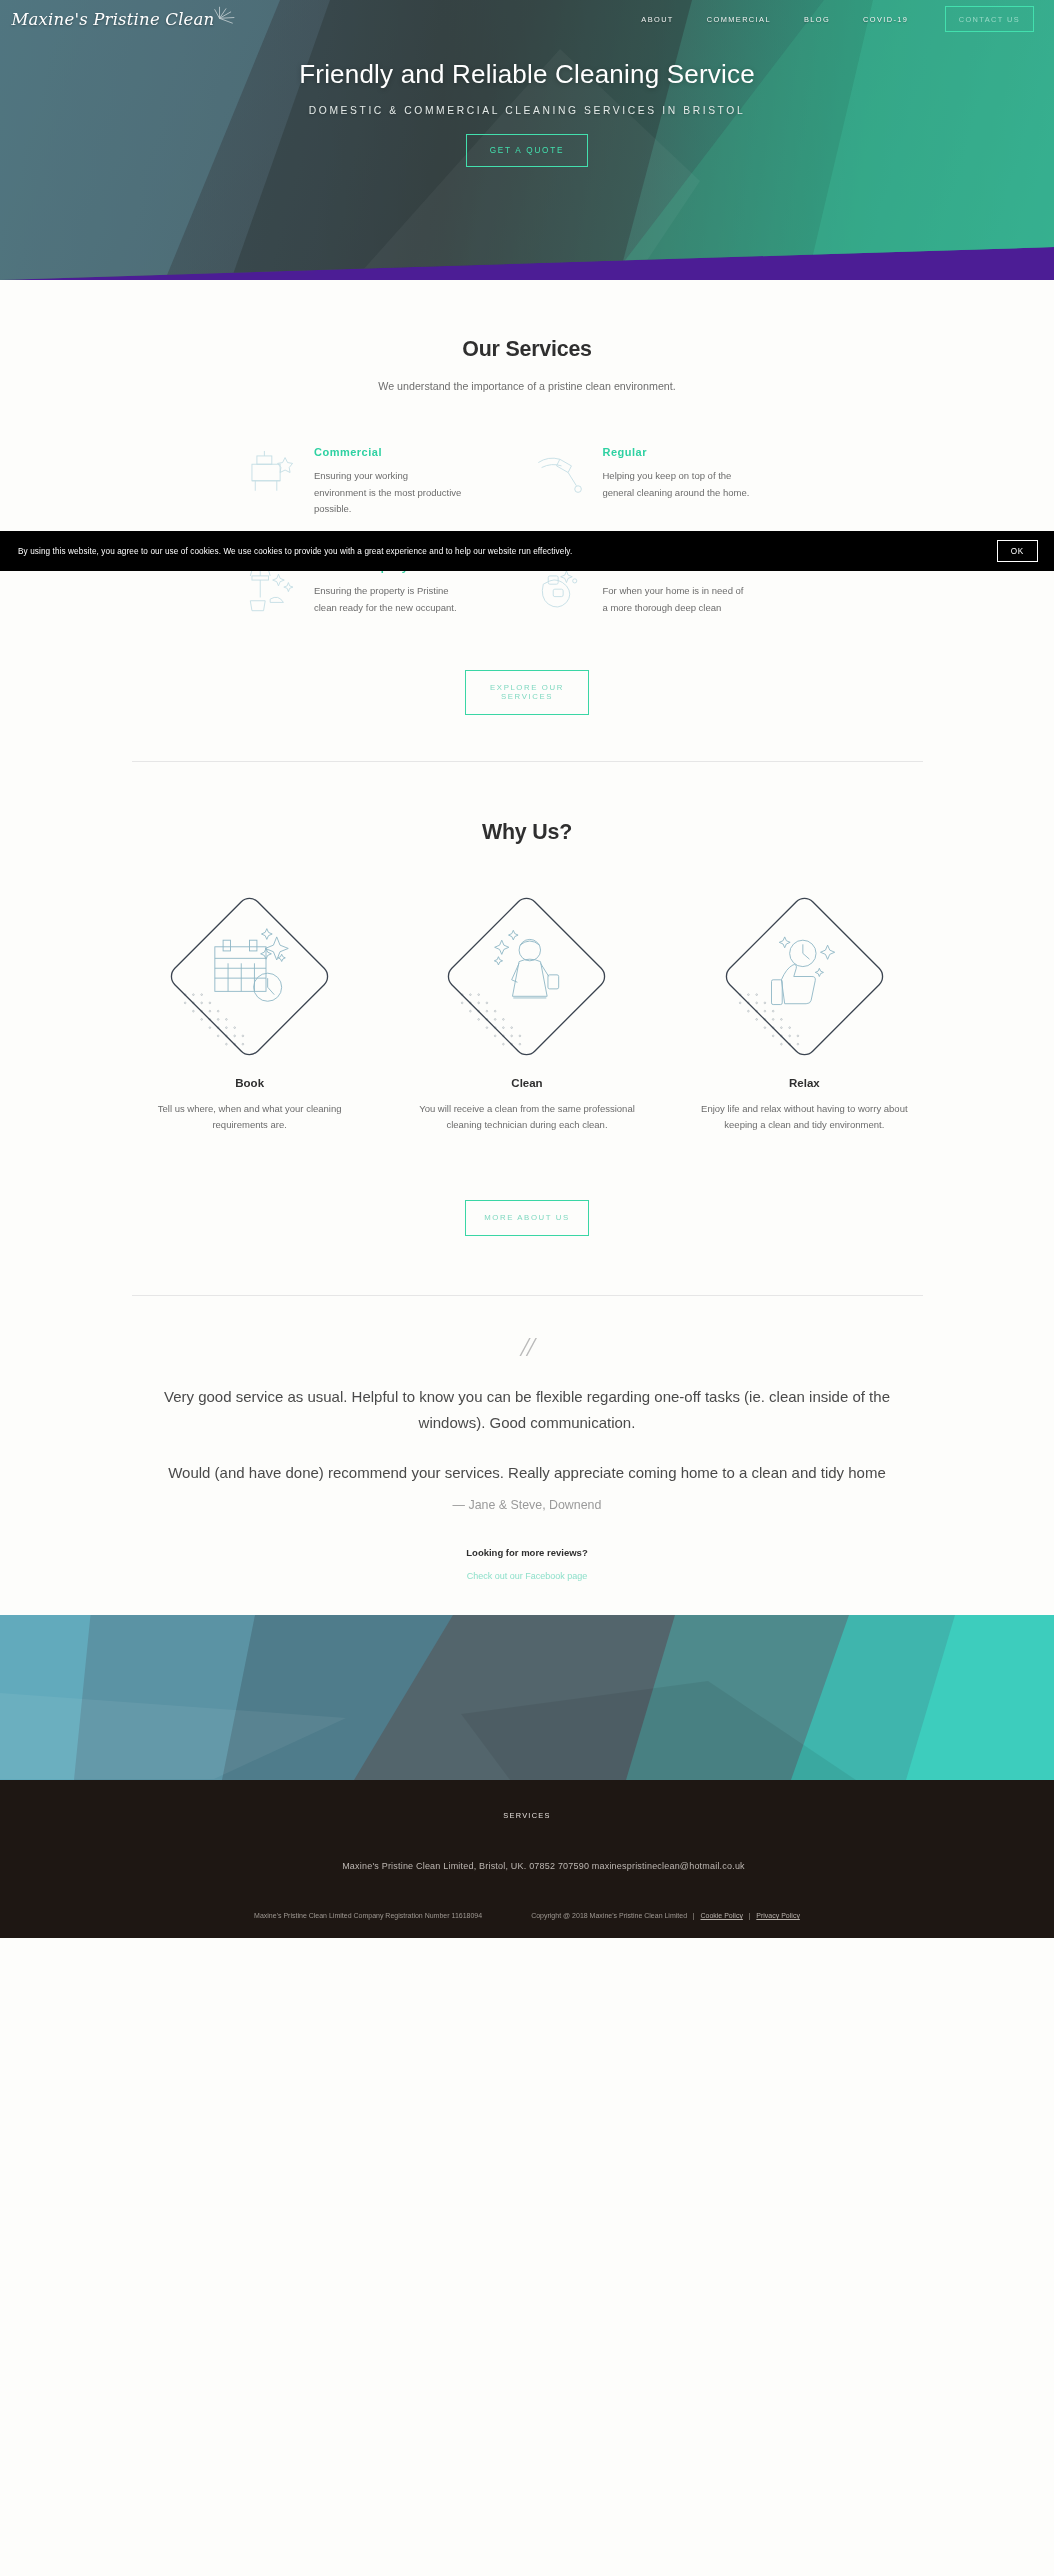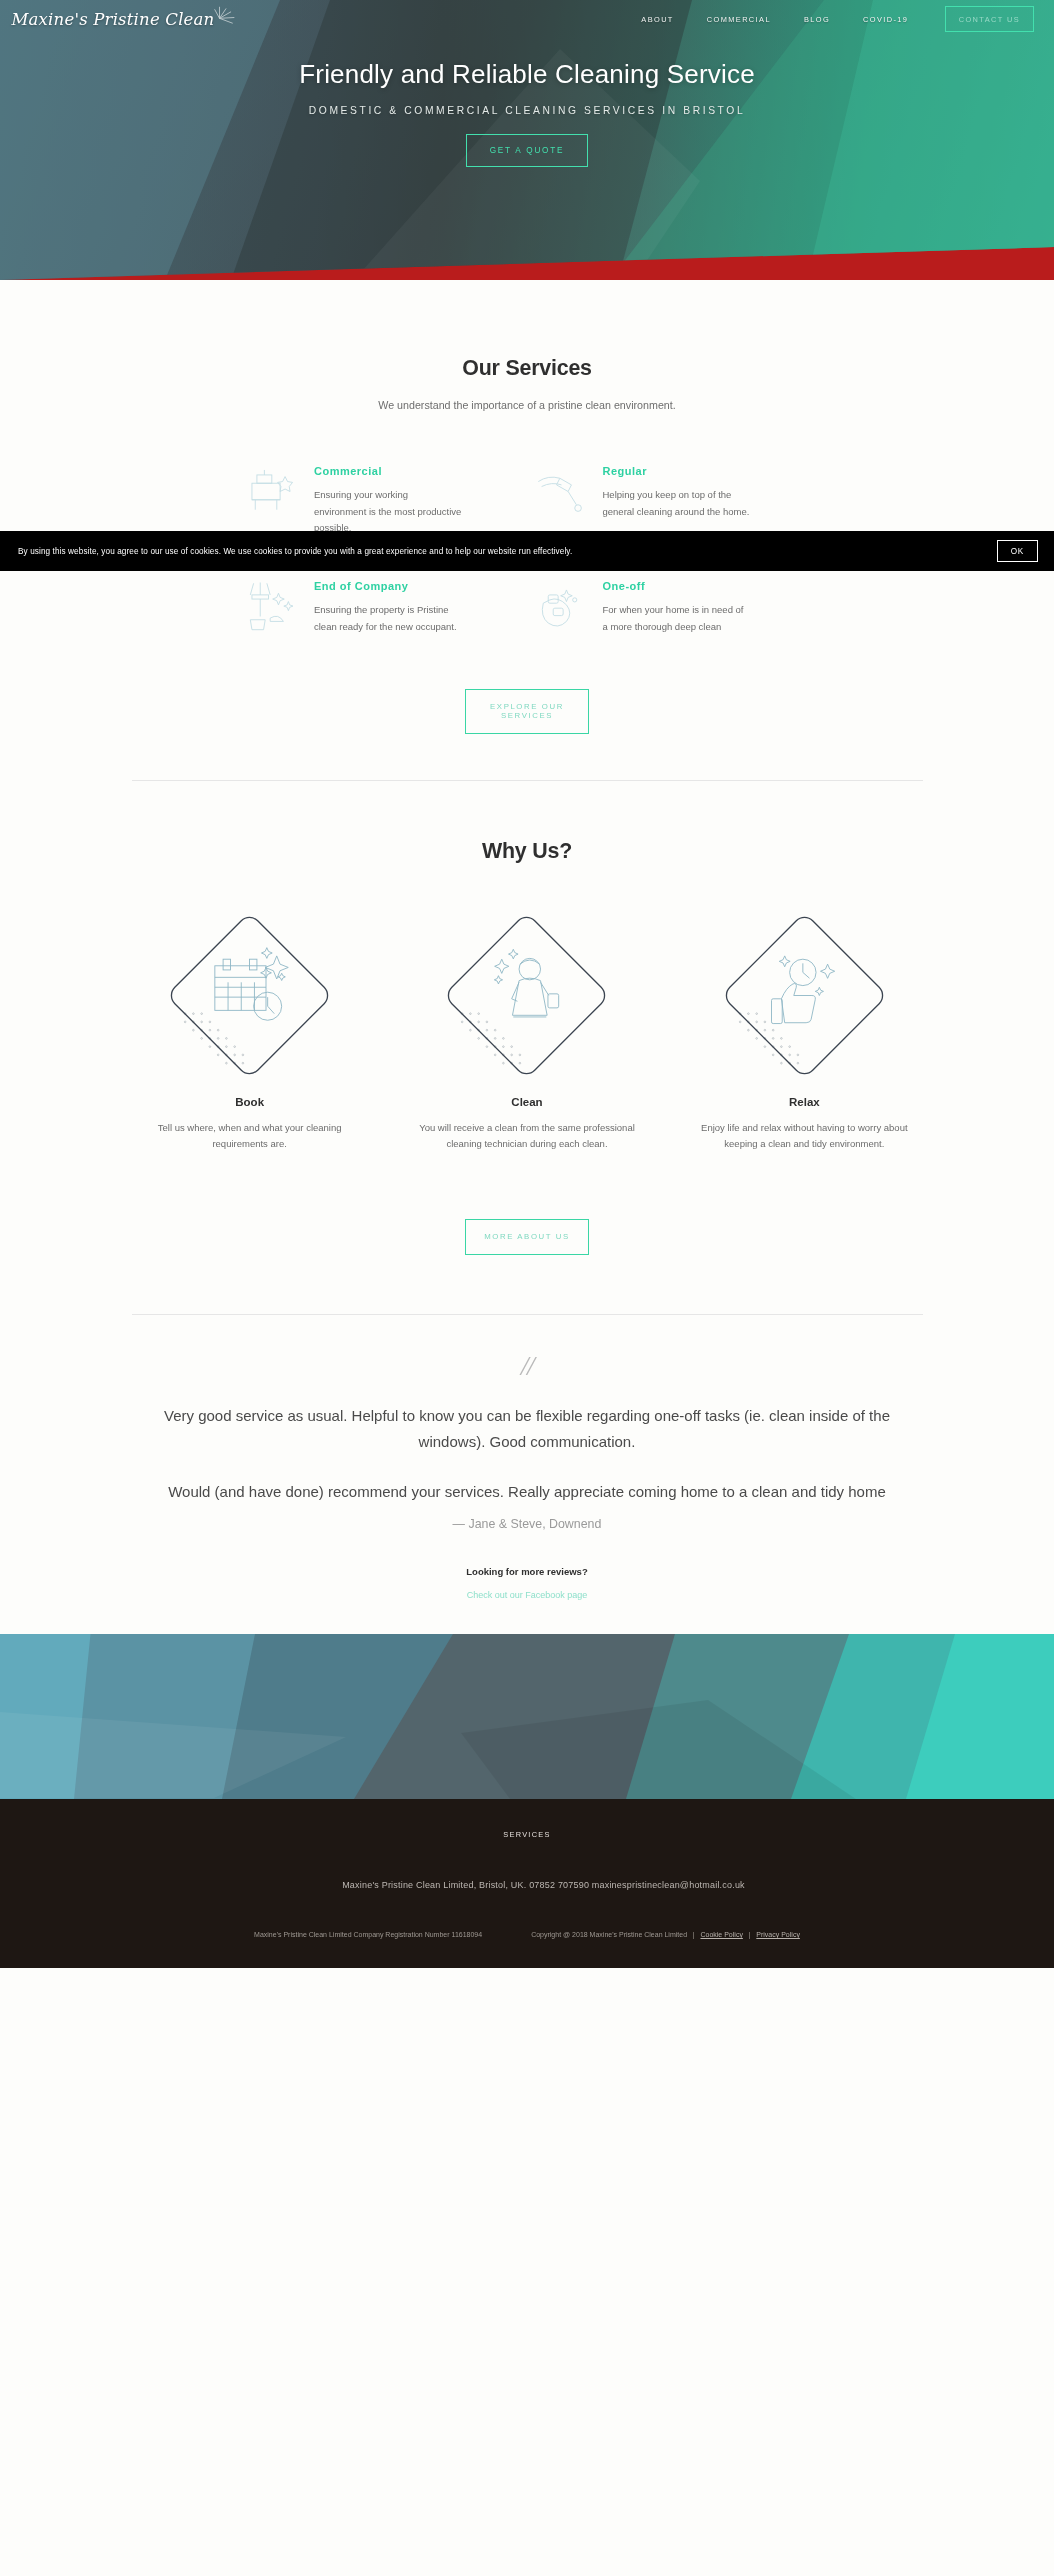--- a/index.html
+++ b/index.html
@@ -14,21 +14,21 @@
     min-height: 2576px;
     overflow-x: hidden;
   }
 
   
   .hero {
     position: relative;
     width: 1054px;
     height: 280px;
     overflow: hidden;
-    background: #b91c1c;
+    background: #4c1d95;
   }
   .hero-bg {
     position: absolute; inset: 0;
     background:
       linear-gradient(115deg, rgba(70,110,120,.55) 0%, rgba(60,75,80,.4) 45%, rgba(40,170,140,.55) 100%),
       linear-gradient(90deg, #4b6066 0%, #445058 30%, #3c4746 42%, #3f6d63 62%, #2f9d7e 82%, #3aa98b 100%);
     clip-path: polygon(0 0, 1054px 0, 1054px 247px, 0 280px);
   }
   .hero-poly { position: absolute; inset: 0; clip-path: polygon(0 0, 1054px 0, 1054px 247px, 0 280px); }
   .hero-poly i { position: absolute; display: block; }
@@ -105,21 +105,21 @@
   .section { position: relative; }
   .sec-title {
     text-align: center; font-size: 21.4px; font-weight: 700;
     color: #2f2f2f; letter-spacing: -0.2px;
   }
   .sec-sub {
     text-align: center; margin-top: 18px;
     font-size: 10.7px; color: #6e6e6e;
   }
   .services {
-    padding-top: 76px;
+    padding-top: 57px;
   }
   .svc-grid {
     width: 577px; margin: 51px auto 0;
     display: grid; grid-template-columns: 1fr 1fr;
     column-gap: 0; row-gap: 40px;
   }
   .svc {
     display: flex; align-items: flex-start; gap: 11.5px;
   }
   .svc-ico {
@@ -215,21 +215,21 @@
   .b7 { left:906px; top:0; width:148px; height:165px; background:#3dcdbd;
         clip-path: polygon(49px 0, 148px 0, 148px 165px, 0 165px); }
   .b8 { left:0; top:78px; width:527px; height:86px; background:rgba(255,255,255,.06);
         clip-path: polygon(0 0, 346px 25px, 214px 86px, 0 86px); }
   .b9 { left:461px; top:66px; width:461px; height:99px; background:rgba(0,0,0,.07);
         clip-path: polygon(0 33px, 247px 0, 395px 99px, 49px 99px); }
 
   
   .footer {
     background: #1e1713; color: #cfc9c5;
-    padding: 26px 0 24px;
+    padding: 26px 0 13px;
     text-align: center;
   }
   .f-nav { font-size: 7.4px; letter-spacing: 1.3px; color: #e5e0dc; text-decoration: none; }
   .f-contact { margin-top: 40px; font-size: 9px; color: #bdb7b2; letter-spacing: 0.2px; margin-left: 33px; }
   .f-legal {
     margin-top: 36px; font-size: 7px; color: #9e9892;
     display: flex; justify-content: center; align-items: baseline;
     flex-wrap: wrap; gap: 0; line-height: 18px;
     width: 972px; margin-left: auto; margin-right: auto;
   }

